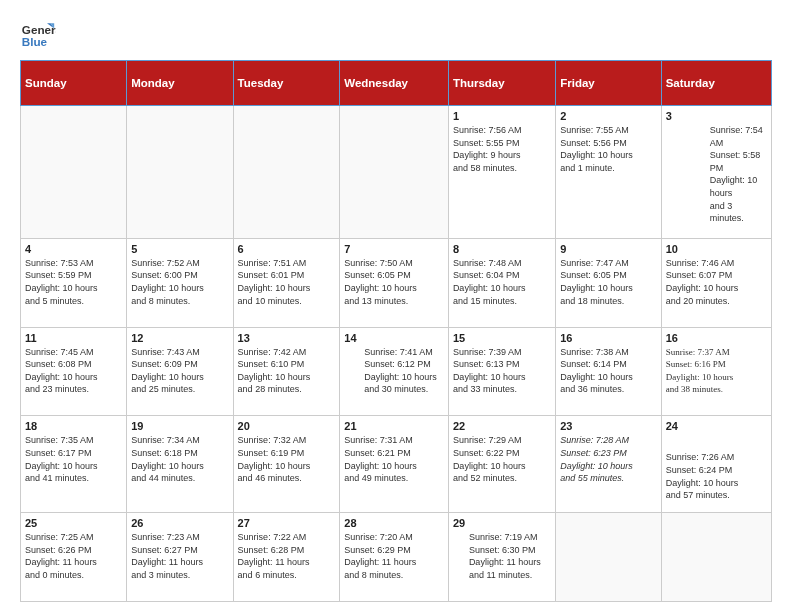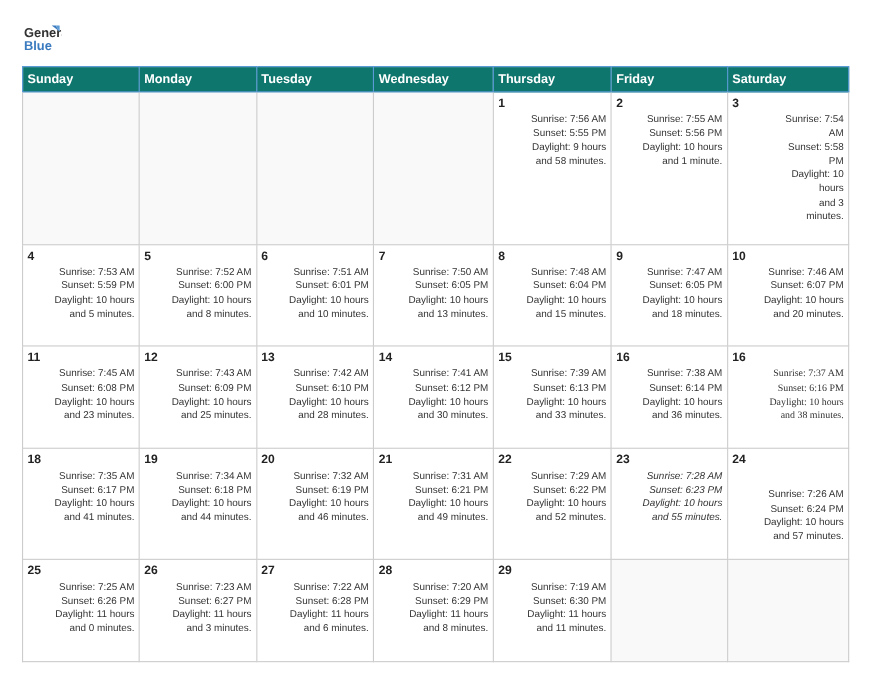--- a/index.html
+++ b/index.html
@@ -44,25 +44,25 @@
     .subtitle {
       font-size: 14px;
       color: #444;
     }
     .calendar-table {
       width: 100%;
       border-collapse: collapse;
       flex: 1;
     }
     .calendar-table thead tr th {
-      background-color: #0f766e;
+      background-color: #b91c1c;
       color: #fff;
       font-size: 11.5px;
       font-weight: bold;
-      padding: 5px 4px;
+      padding: 16px 4px;
       text-align: left;
       border: 1px solid #5a9ad5;
     }
     .calendar-table tbody tr td {
       border: 1px solid #ccc;
       vertical-align: top;
       padding: 4px 4px 3px 4px;
       font-size: 9px;
       color: #333;
       width: 113px;
@@ -75,21 +75,20 @@
       font-size: 11px;
       font-weight: bold;
       color: #222;
       display: block;
       margin-bottom: 2px;
     }
     .day-info {
       font-size: 9px;
       line-height: 1.4;
       color: #333;
-      text-align: right;
     }
   </style>
 </head>
 <body>
 
 <div class="page">
   <div class="header">
     <div class="logo">
       <svg class="logo-icon" viewBox="0 0 40 40">
         <text x="2" y="20" font-size="13" font-weight="bold" fill="#333" font-family="Arial">General</text>
@@ -212,21 +211,21 @@
           </td>
           <td>
             <span class="day-number">13</span>
             <div class="day-info" style="white-space: pre-line;">Sunrise: 7:42 AM
 Sunset: 6:10 PM
 Daylight: 10 hours
 and 28 minutes.</div>
           </td>
           <td>
             <span class="day-number">14</span>
-            <div class="day-info" style="white-space: pre-line;">Sunrise: 7:41 AM
+            <div class="day-info" style="white-space: pre-line; margin-left: 20px;">Sunrise: 7:41 AM
 Sunset: 6:12 PM
 Daylight: 10 hours
 and 30 minutes.</div>
           </td>
           <td>
             <span class="day-number">15</span>
             <div class="day-info" style="white-space: pre-line;">Sunrise: 7:39 AM
 Sunset: 6:13 PM
 Daylight: 10 hours
 and 33 minutes.</div>
@@ -321,21 +320,21 @@
           </td>
           <td>
             <span class="day-number">28</span>
             <div class="day-info" style="white-space: pre-line;">Sunrise: 7:20 AM
 Sunset: 6:29 PM
 Daylight: 11 hours
 and 8 minutes.</div>
           </td>
           <td>
             <span class="day-number">29</span>
-            <div class="day-info" style="white-space: pre-line;">Sunrise: 7:19 AM
+            <div class="day-info" style="white-space: pre-line; margin-left: 16px;">Sunrise: 7:19 AM
 Sunset: 6:30 PM
 Daylight: 11 hours
 and 11 minutes.</div>
           </td>
           <td class="empty"></td>
           <td class="empty"></td>
         </tr>
       </tbody>
   </table>
 </div>

